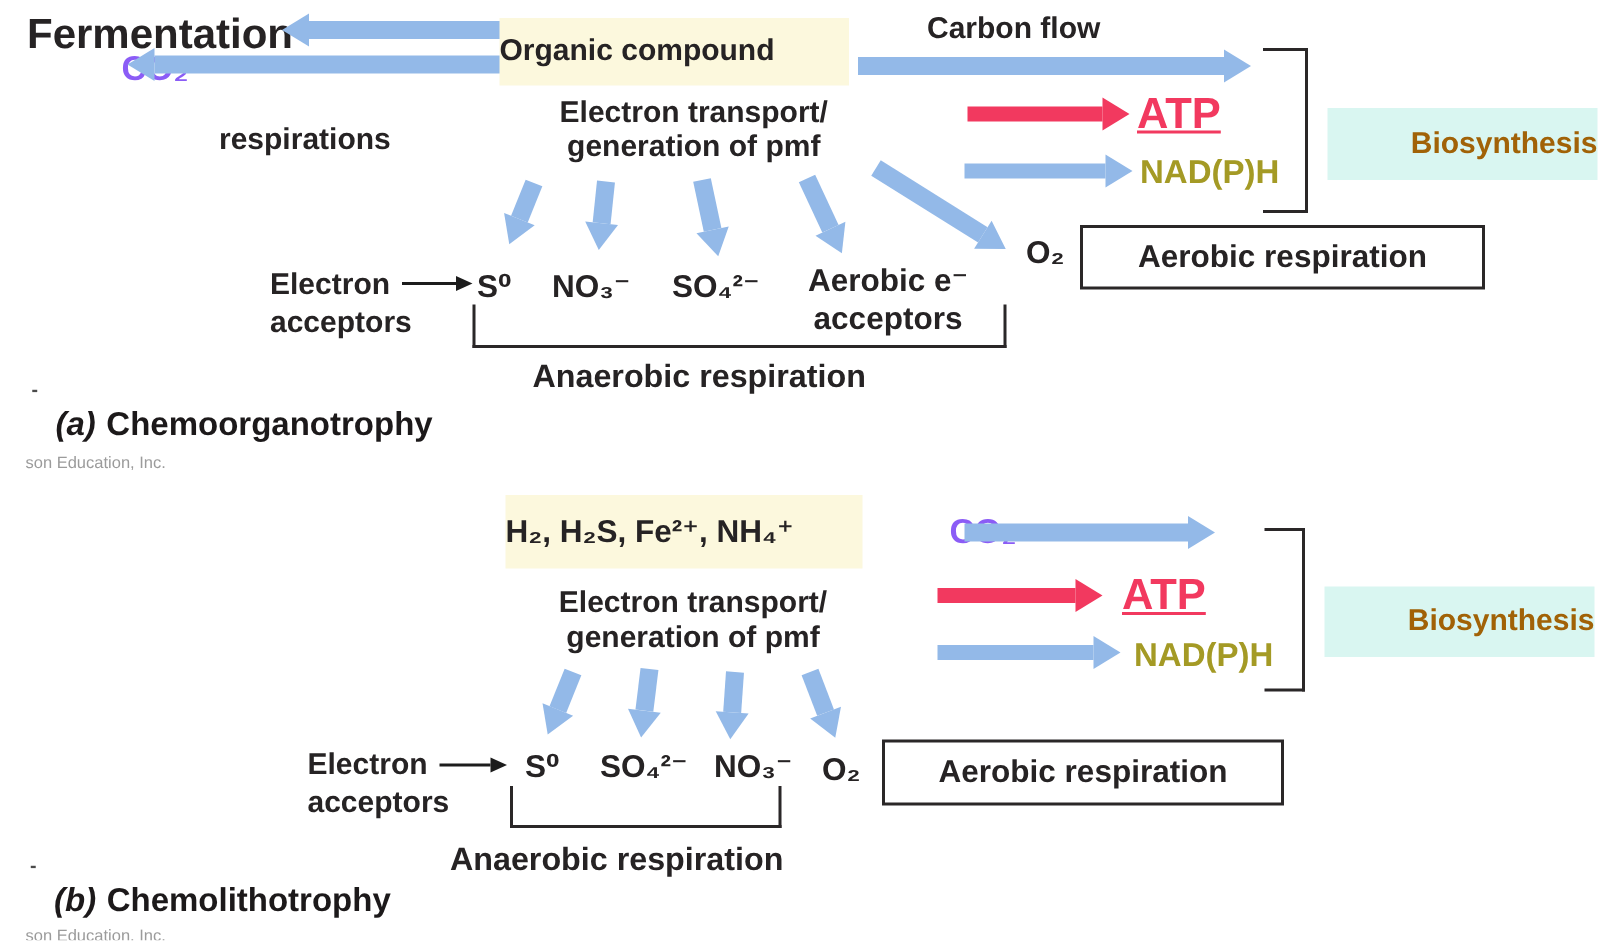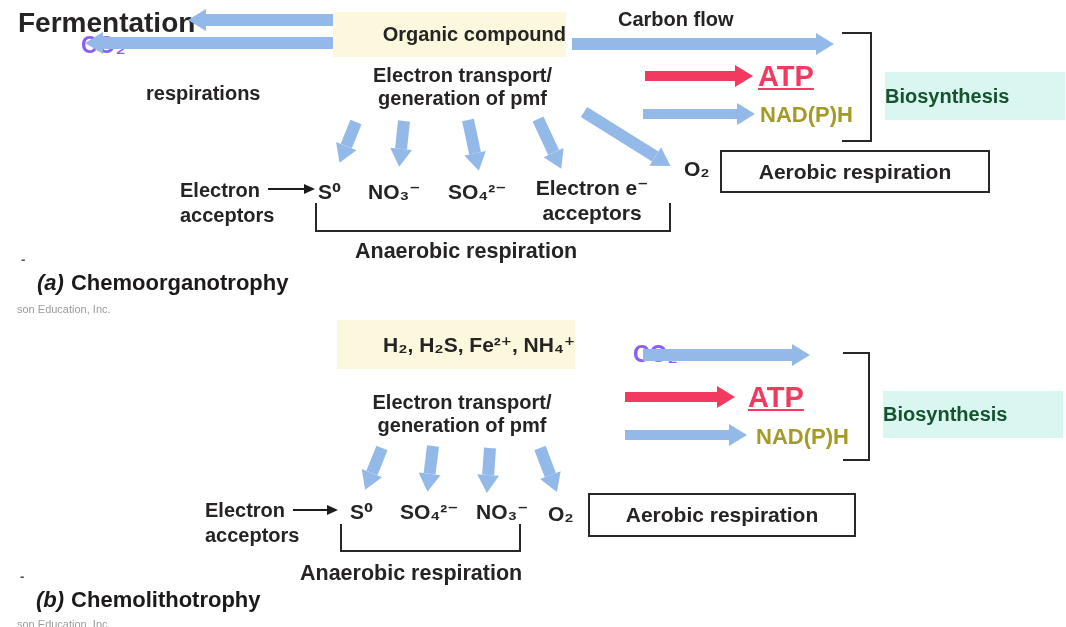--- a/index.html
+++ b/index.html
@@ -5,22 +5,22 @@
   html,body{margin:0;padding:0;background:#ffffff;}
   #fig{
     position:relative;width:1066px;height:627px;background:#ffffff;overflow:hidden;
     font-family:"Liberation Sans","DejaVu Sans",sans-serif;
   }
   .lbl{position:absolute;font-weight:bold;color:#262324;white-space:nowrap;line-height:1.15;}
   .cyan{color:#8b5cf6;margin-left:48px;}
   .redtx{color:#f2395f;text-decoration:underline;}
   .olive{color:#a49a25;}
   .center{text-align:center;}
-  .box-cream{position:absolute;background:#fcf8dd;display:flex;align-items:center;justify-content:flex-end;font-weight:bold;color:#262324;white-space:nowrap;}
-  .box-cyan{position:absolute;background:#d9f6f1;display:flex;align-items:center;justify-content:flex-start;font-weight:bold;color:#14532d;white-space:nowrap;}
+  .box-cream{position:absolute;background:#fcf8dd;display:flex;align-items:center;justify-content:flex-start;font-weight:bold;color:#262324;white-space:nowrap;}
+  .box-cyan{position:absolute;background:#d9f6f1;display:flex;align-items:center;justify-content:flex-end;font-weight:bold;color:#a16207;white-space:nowrap;}
   .box-outline{position:absolute;border:2.5px solid #2a2728;background:#ffffff;display:flex;align-items:center;justify-content:center;font-weight:bold;color:#262324;white-space:nowrap;}
   .arr{position:absolute;display:flex;align-items:center;height:22px;transform-origin:0 50%;}
   .arr .sh{flex:1;height:10px;background:#93b9e8;}
   .arr .hd{width:0;height:0;border-top:11px solid transparent;border-bottom:11px solid transparent;border-left:18px solid #93b9e8;}
   .arr .hd-l{width:0;height:0;border-top:11px solid transparent;border-bottom:11px solid transparent;border-right:18px solid #93b9e8;}
   .arr.thick .sh{height:12px;}
   .arr.red .sh{background:#f2395f;}
   .arr.red .hd{border-left-color:#f2395f;}
   .arr.black{height:16px;}
   .arr.black .sh{height:2.5px;background:#1c1c1c;}
@@ -102,35 +102,35 @@
 
   <div class="lbl" style="left:180px;top:178px;font-size:20px;line-height:25px"><span>Electron</span><br><span>acceptors</span></div>
   <div class="arr black" style="left:268px;top:181px;width:47px">
       <span class="sh"></span>
       <span class="hd"></span>
     </div>
 
   <div class="lbl" style="left:318px;top:180px;font-size:21px">S⁰</div>
   <div class="lbl" style="left:368px;top:180px;font-size:21px">NO₃⁻</div>
   <div class="lbl" style="left:448px;top:180px;font-size:21px">SO₄²⁻</div>
-  <div class="lbl center" style="left:532px;top:175px;width:120px;font-size:21px;line-height:25px"><span>Electron e⁻</span><br><span>acceptors</span></div>
+  <div class="lbl center" style="left:532px;top:175px;width:120px;font-size:21px;line-height:25px"><span>Aerobic e⁻</span><br><span>acceptors</span></div>
   <div class="lbl" style="left:684px;top:157px;font-size:21px">O₂</div>
 
   <div class="box-outline" style="left:720px;top:150px;width:266px;height:39px;font-size:21px">
       <span>Aerobic respiration</span>
     </div>
 
   <div class="bracket-u" style="left:315px;top:203px;width:352px;height:27px"></div>
   <div class="lbl" style="left:355px;top:239px;font-size:21.5px">Anaerobic respiration</div>
 
   <div class="tick" style="left:21px;top:252px">-</div>
   <div class="caption" style="left:37px;top:270px"><span class="it">(a)</span><span>Chemoorganotrophy</span></div>
   <div class="credit" style="left:17px;top:303px">son Education, Inc.</div>
 
-  <div class="box-cream" style="left:337px;top:320px;width:238px;height:49px;font-size:21px">
+  <div class="box-cream" style="left:337px;top:330px;width:238px;height:49px;font-size:21px">
       <span>H₂, H₂S, Fe²⁺, NH₄⁺</span>
     </div>
   <div class="lbl cyan" style="left:585px;top:341px;font-size:23px">CO₂</div>
   <div class="arr thick" style="left:643px;top:344px;width:167px">
       <span class="sh"></span>
       <span class="hd"></span>
     </div>
 
   <div class="lbl center" style="left:352px;top:391px;width:220px;font-size:20px;line-height:23px"><span>Electron transport/</span><br><span>generation of pmf</span></div>
 

